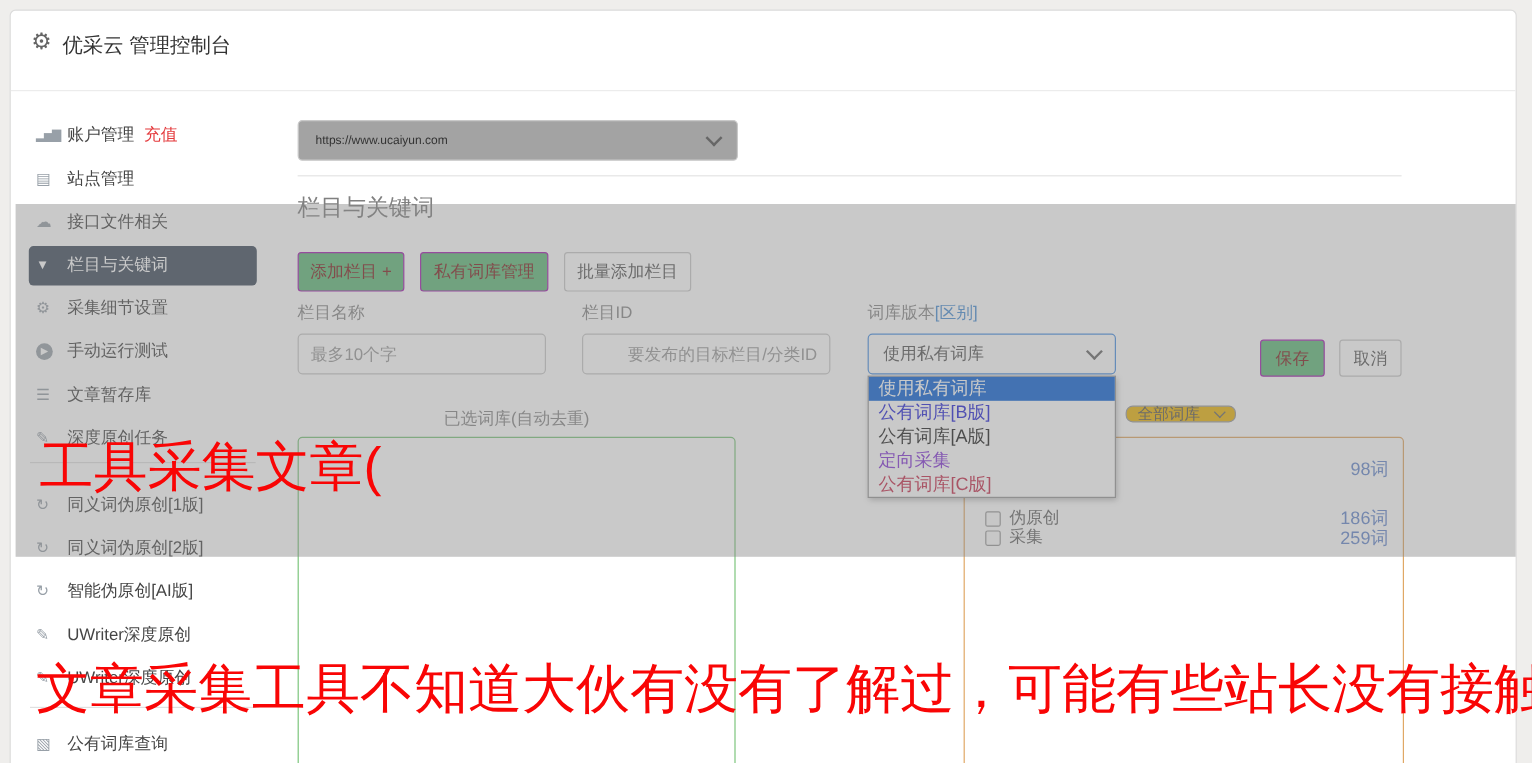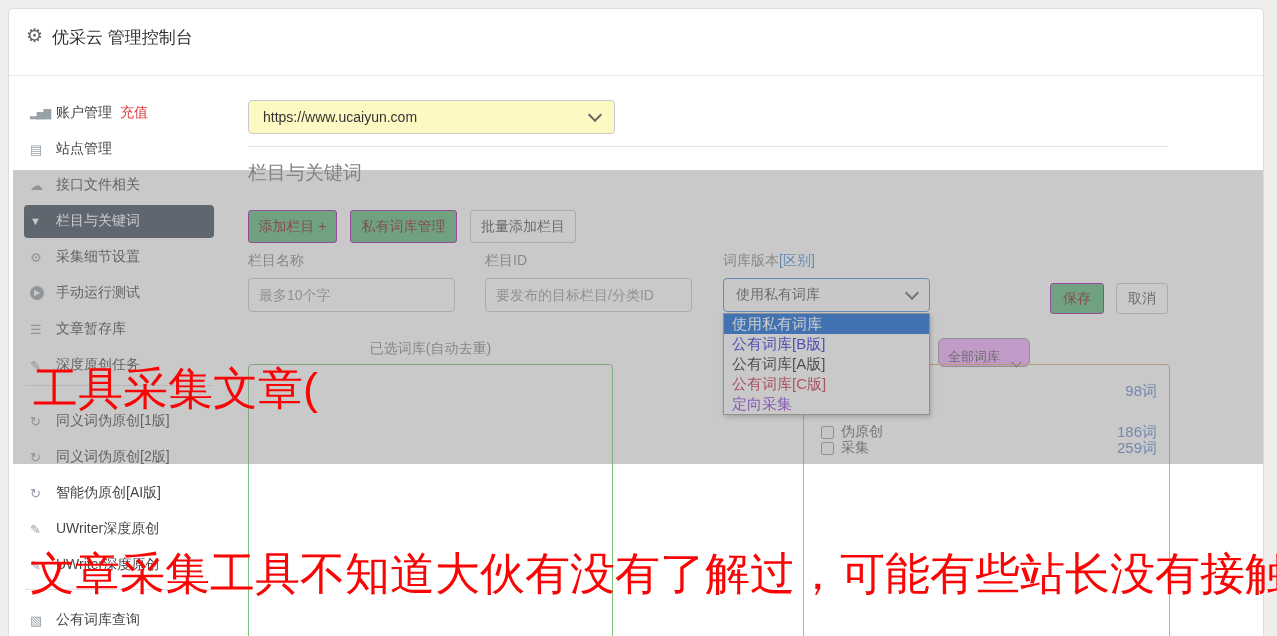--- a/index.html
+++ b/index.html
@@ -25,21 +25,21 @@
   .si.small{font-size:10px;letter-spacing:-1px}
   .si.play{flex:0 0 14px;width:14px;height:14px;margin-right:12px;background:#9aa2aa;color:#fff;border-radius:50%;font-size:8px;line-height:14px;text-align:center}
   .sl{white-space:nowrap}
   .badge{color:#e4393c;margin-left:8px}
   .active-pill{left:24px;top:205px;width:190px;height:33px;background:#3e4b5c;border-radius:4px}
   .side-item.on{color:#fff;z-index:2}
   .side-item.on .si{color:#fff;font-size:11px}
   .side-div{left:25px;width:188px;height:1px;background:#e0e0e0}
 
   
-  .site-select{left:248px;top:100px;width:367px;height:34px;background:#fef9c3;border:1px solid #c9c9c9;border-radius:4px;display:flex;align-items:center;padding:0 14px;color:#333;font-size:14px;cursor:pointer}
+  .site-select{left:248px;top:100px;width:367px;height:34px;background:#a3a3a3;border:1px solid #c9c9c9;border-radius:4px;display:flex;align-items:center;padding:0 14px;color:#333;font-size:10px;cursor:pointer}
   .chev{width:8px;height:8px;border-right:2px solid #666;border-bottom:2px solid #666;transform:rotate(45deg);margin-left:auto;margin-top:-4px}
   .chev.sm{width:6px;height:6px;border-width:1.5px}
   .main-divider{left:248px;top:146px;width:920px;height:1px;background:#e4e4e4}
 
   .section-title{left:248px;top:160px;font-size:19px;color:#808080}
 
   
   .btn{border-radius:3px;font-size:14px;display:flex;align-items:center;justify-content:center;cursor:pointer}
   .btn-green{background:#5fb878;color:#7f1d1d;border:1px solid #a21caf}
   .btn-plain{background:#fff;color:#555;border:1px solid #c8c8c8}
@@ -61,21 +61,21 @@
   .opt4{color:#8334d6}
 
   
   .save{left:1050px;top:283px;width:54px;height:31px}
   .cancel{left:1116px;top:283px;width:52px;height:31px}
 
   
   .selbox-title{left:248px;top:340px;width:365px;text-align:center;font-size:14px;color:#888}
   .green-box{left:248px;top:364px;width:365px;height:280px;border:1px solid #7cc57c;border-radius:4px}
   .orange-box{left:803px;top:364px;width:367px;height:280px;border:1px solid #e0a865;border-radius:4px}
-  .filter-select{left:938px;top:338px;width:92px;height:29px;border:1px solid #999;border-radius:6px;background:#f0abfc;display:flex;align-items:flex-end;padding:0 9px;font-size:13px;color:#555;cursor:pointer}
+  .filter-select{left:938px;top:338px;width:92px;height:14px;border:1px solid #999;border-radius:6px;background:#eab308;display:flex;align-items:center;padding:0 9px;font-size:13px;color:#555;cursor:pointer}
 
   .lib-row{left:817px;width:340px;height:26px;display:flex;align-items:center;font-size:14px;color:#666}
   .lib-row .count{margin-left:auto;color:#6688cc;font-size:15px}
   .cbx{width:13px;height:13px;border:1px solid #9a9a9a;border-radius:2px;background:#fbfbfb;margin-right:7px;appearance:none;-webkit-appearance:none;cursor:pointer}
 
   
   .dim{left:13px;top:170px;width:1250px;height:294px;background:rgba(135,135,135,0.45);z-index:8}
 
   
   .anno{color:#f90505;font-size:45px;line-height:1.1;white-space:nowrap;z-index:9;font-weight:500}
@@ -164,21 +164,21 @@
 <div class="abs btn btn-green" style="left:350px;top:210px;width:107px;height:33px">私有词库管理</div>
 <div class="abs btn btn-plain" style="left:470px;top:210px;width:106px;height:33px">批量添加栏目</div>
 
 <div class="abs flabel nowrap" style="left:248px">栏目名称</div>
 <div class="abs flabel nowrap" style="left:485px">栏目ID</div>
 <div class="abs flabel nowrap" style="left:723px">
   <span>词库版本</span><a href="#">[区别]</a>
 </div>
 
 <input class="abs tinput" style="left: 248px;" placeholder="最多10个字">
-<input class="abs tinput" style="left: 485px;" placeholder="要发布的目标栏目/分类ID">
+<input class="abs tinput" style="left: 485px; text-align: right;" placeholder="要发布的目标栏目/分类ID">
 <div class="abs vselect">
   <span class="nowrap">使用私有词库</span>
   <span class="chev"></span>
 </div>
 
 <div class="abs btn btn-green save">保存</div>
 <div class="abs btn btn-plain cancel">取消</div>
 
 <div class="abs selbox-title nowrap">已选词库(自动去重)</div>
 <div class="abs green-box"></div>
@@ -201,20 +201,20 @@
 <div class="abs lib-row" style="top:435px">
   <input type="checkbox" class="cbx" style="">
   <span class="nowrap">采集</span>
   <span class="count">259词</span>
 </div>
 
 <div class="abs dropdown">
   <div class="opt opt0">使用私有词库</div>
   <div class="opt opt2">公有词库[B版]</div>
   <div class="opt opt1">公有词库[A版]</div>
+  <div class="opt opt4">定向采集</div>
   <div class="opt opt3">公有词库[C版]</div>
-  <div class="opt opt4">定向采集</div>
 </div>
 
 <div class="abs dim"></div>
 
 <div class="abs anno anno1">工具采集文章(</div>
 <div class="abs anno anno2">文章采集工具不知道大伙有没有了解过，可能有些站长没有接触</div>
 
 </body></html>

